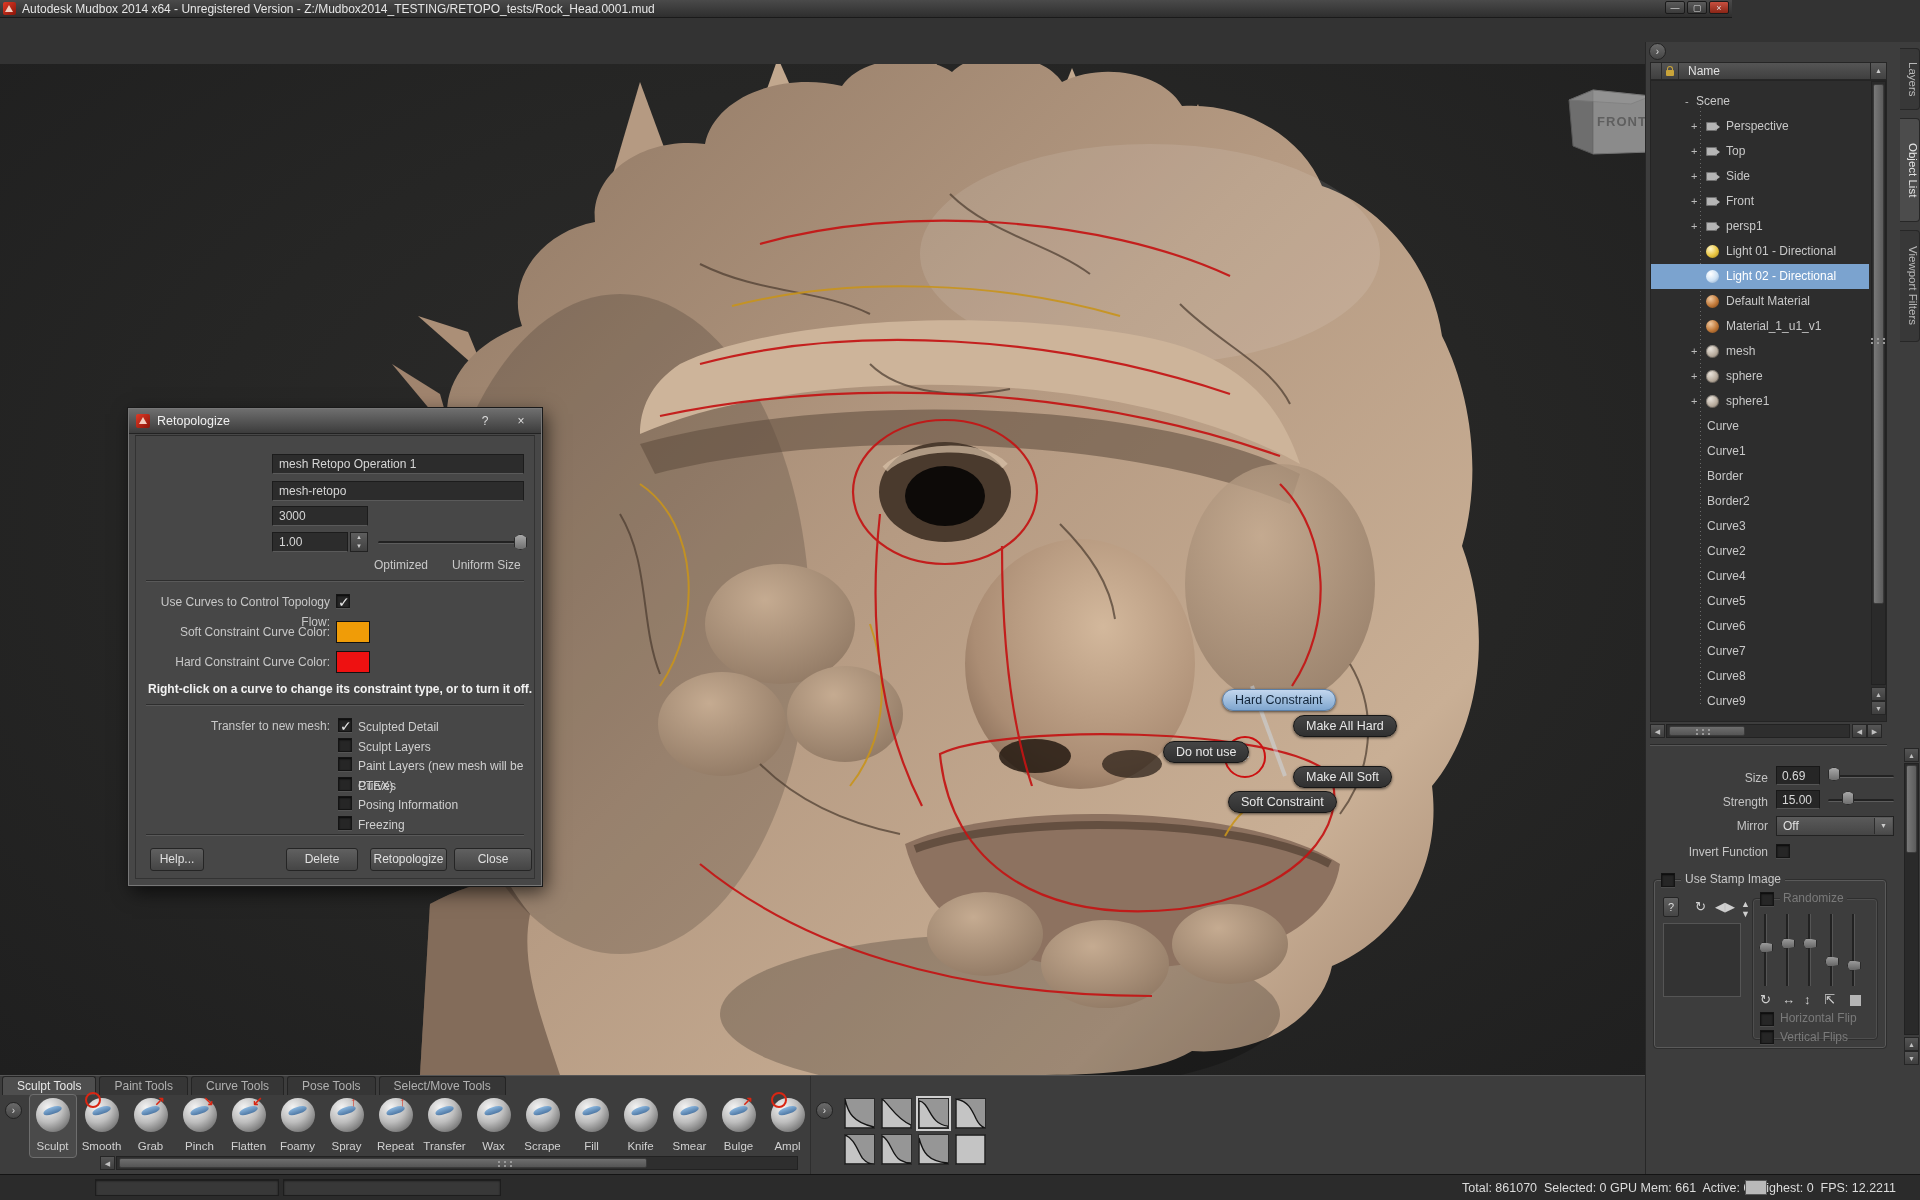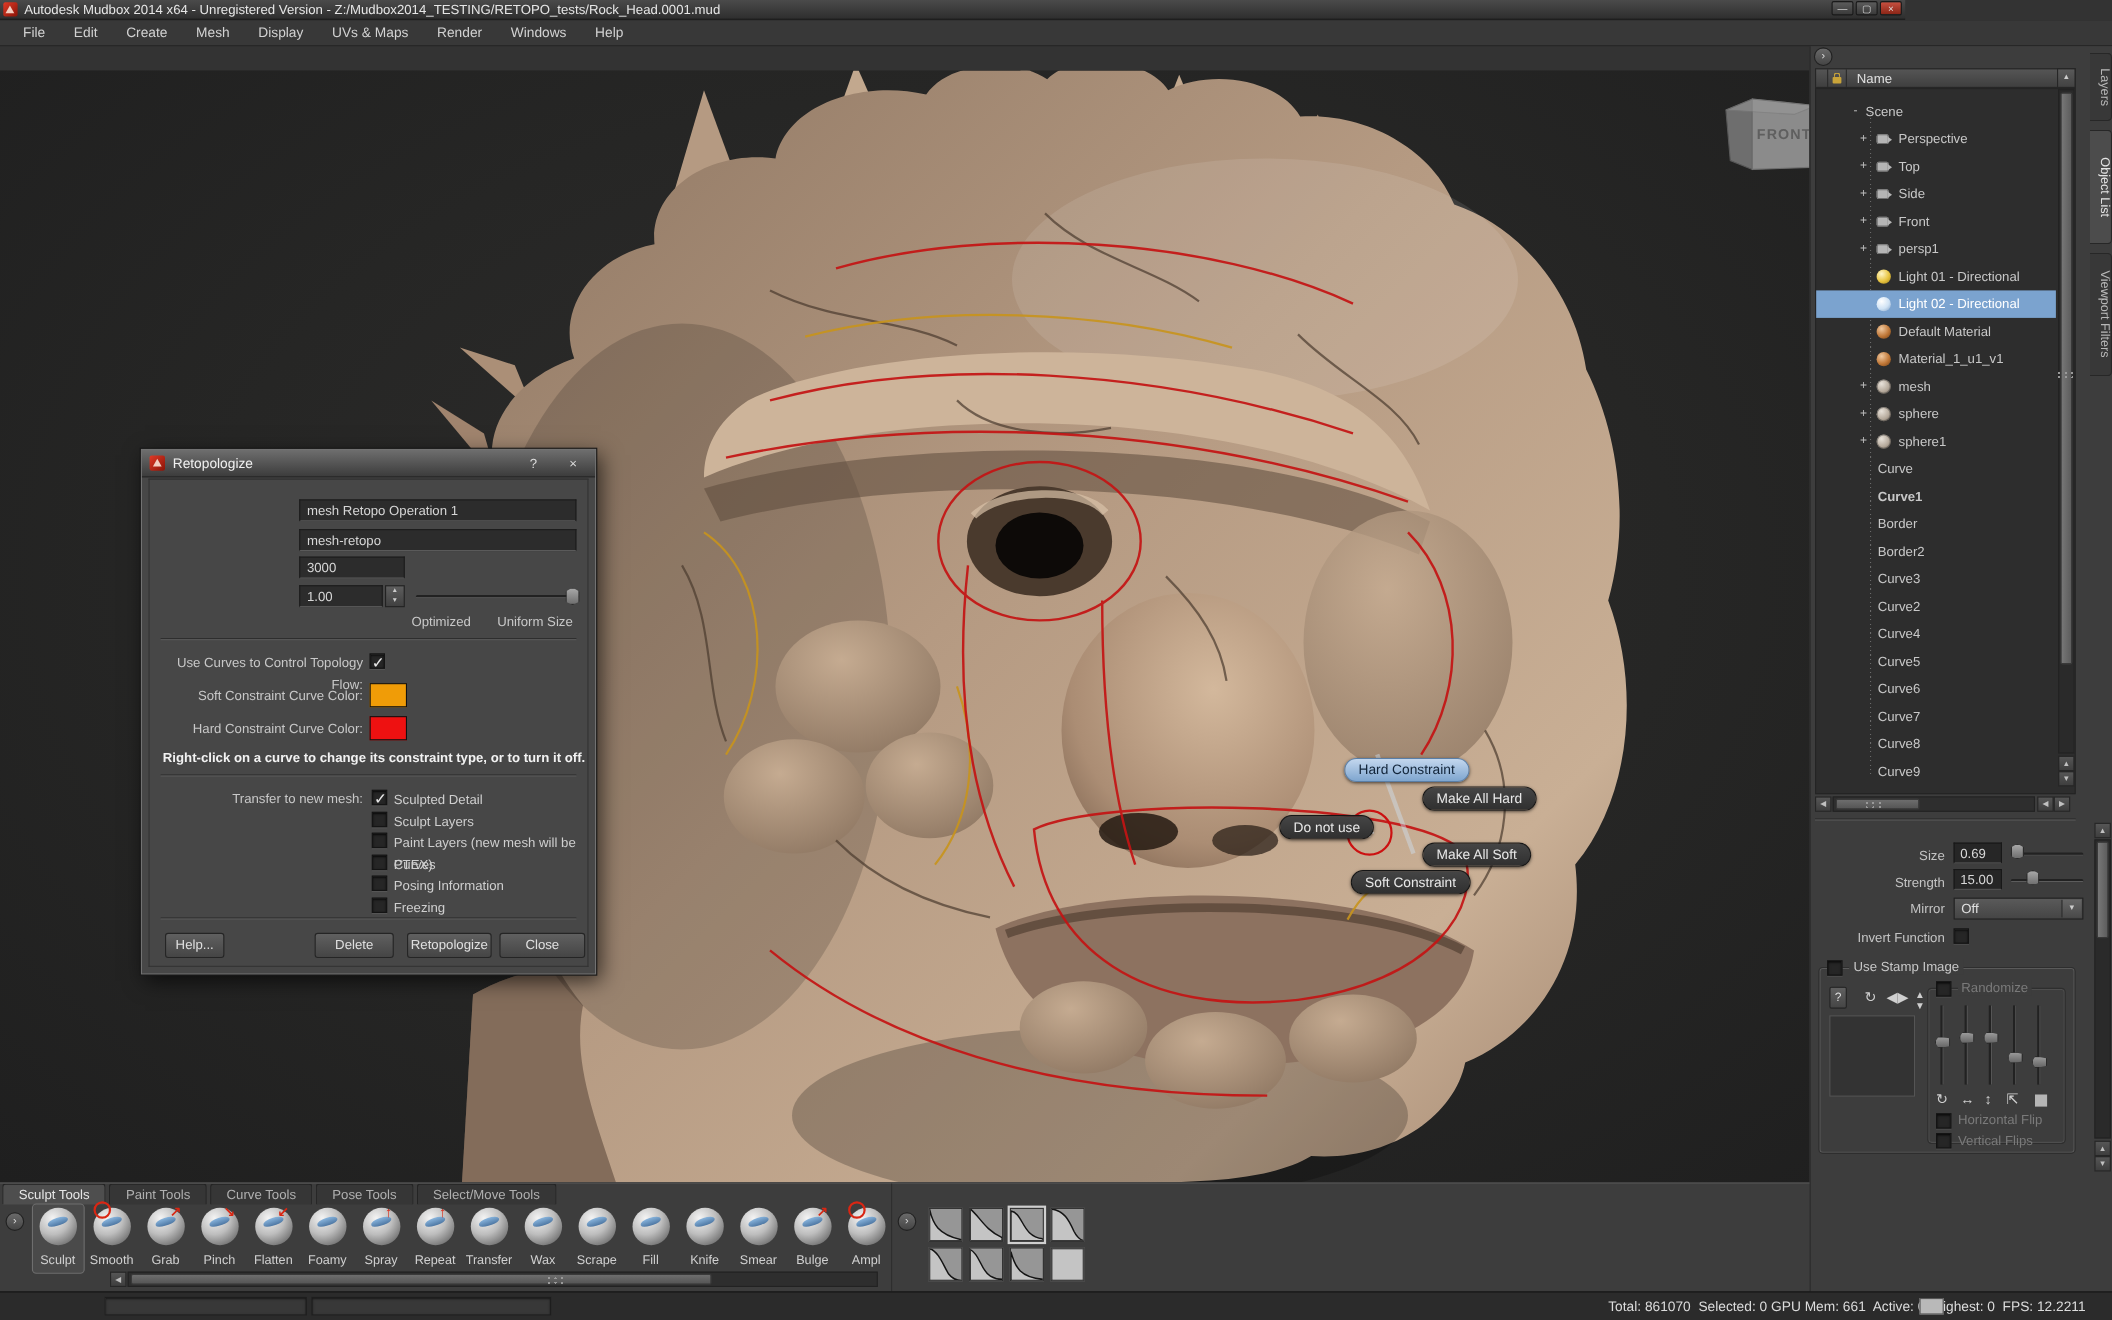--- a/index.html
+++ b/index.html
@@ -196,31 +196,20 @@
         <span>—</span>
       </div>
     <div class="wctl" id="win-max">
         <span>▢</span>
       </div>
     <div class="wctl" id="win-close">
         <span>×</span>
       </div>
   </div>
 
-  <div id="menubar">
-      <span class="menu-item">File</span>
-      <span class="menu-item">Edit</span>
-      <span class="menu-item">Create</span>
-      <span class="menu-item">Mesh</span>
-      <span class="menu-item">Display</span>
-      <span class="menu-item">UVs &amp; Maps</span>
-      <span class="menu-item">Render</span>
-      <span class="menu-item">Windows</span>
-      <span class="menu-item">Help</span>
-    </div>
 
 
   <div id="viewport">
     <svg width="1645" height="1011" viewBox="0 0 1645 1011">
       <defs>
         <linearGradient id="skin" x1="0" y1="0" x2="1" y2="1">
           <stop offset="0" stop-color="#8f7763"></stop>
             <stop offset="0.45" stop-color="#b59a82"></stop>
           <stop offset="0.8" stop-color="#c9af95"></stop>
             <stop offset="1" stop-color="#a0846e"></stop>
@@ -490,21 +479,21 @@
           </div>
           <div class="trow" style="top: 308px;">
             <span class="exp">+</span>
             <span class="ticon meshico" style="left: 55px;"></span>
             <span class="lbl" style="left: 75px;">sphere1</span>
           </div>
           <div class="trow" style="top: 333px;">
             <span class="lbl" style="left: 56px;">Curve</span>
           </div>
           <div class="trow" style="top: 358px;">
-            <span class="lbl" style="left: 56px; font-weight: bold;">Curve1</span>
+            <span class="lbl" style="left: 56px;">Curve1</span>
           </div>
           <div class="trow" style="top: 383px;">
             <span class="lbl" style="left: 56px;">Border</span>
           </div>
           <div class="trow" style="top: 408px;">
             <span class="lbl" style="left: 56px;">Border2</span>
           </div>
           <div class="trow" style="top: 433px;">
             <span class="lbl" style="left: 56px;">Curve3</span>
           </div>

